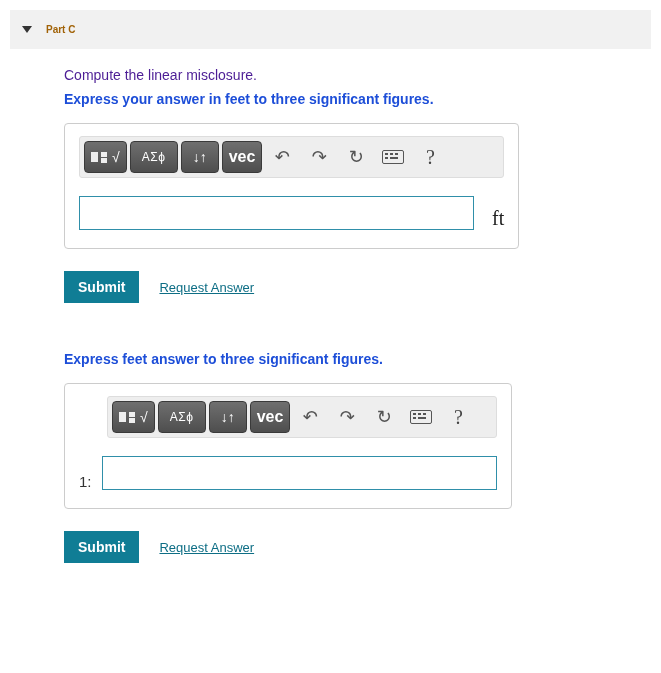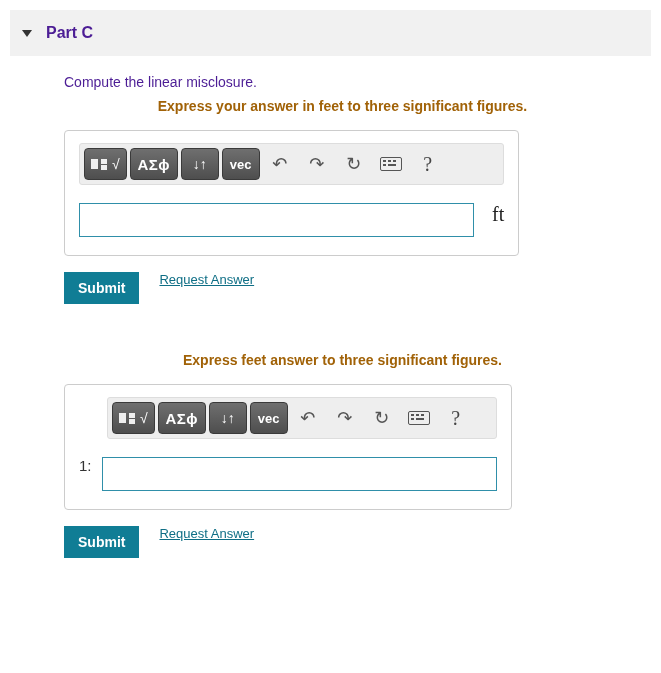--- a/index.html
+++ b/index.html
@@ -24,35 +24,34 @@
   .caret {
     width: 0;
     height: 0;
     border-left: 5px solid transparent;
     border-right: 5px solid transparent;
     border-top: 7px solid #333;
     margin-right: 14px;
   }
   .part-title {
     font-weight: bold;
-    font-size: 16px;
-    color: #4c1d95;
+    font-size: 10px;
+    color: #a16207;
   }
   .part-body {
     padding: 18px 30px 10px 54px;
   }
   .prompt {
     color: #4c1d95;
     margin-bottom: 8px;
   }
   .instruction {
     font-weight: bold;
-    color: #a16207;
+    color: #1d4ed8;
     margin-bottom: 16px;
-    text-align: center;
   }
   .answer-box {
     border: 1px solid #ccc;
     border-radius: 4px;
     padding: 12px 14px 18px 14px;
     display: inline-block;
     background: #fff;
   }
   .toolbar {
     background: #eeeeee;
@@ -84,26 +83,25 @@
     gap:3px;
   }
   .tbtn .square {
     width: 7px;
     height: 10px;
     background: #fff;
     opacity: .9;
   }
   .tbtn.wide {
     min-width: 48px;
-    font-size: 15px;
+    font-size: 12px;
     letter-spacing: .5px;
-    font-weight: bold;
   }
   .tbtn.vec {
-    font-size: 13px;
+    font-size: 16px;
     font-weight: bold;
   }
   .light-btn {
     height: 32px;
     min-width: 34px;
     background: transparent;
     border: none;
     color: #555;
     display: flex;
     align-items: center;
@@ -111,21 +109,21 @@
     font-size: 18px;
     cursor: pointer;
   }
   .light-btn.help {
     font-size: 20px;
     color: #444;
     font-family: "Times New Roman", serif;
   }
   .input-row {
     display: flex;
-    align-items: flex-start;
+    align-items: flex-end;
   }
   .prefix {
     font-size: 15px;
     color: #333;
     margin-right: 10px;
   }
   .answer-input {
     border: 1px solid #2f8fa9;
     height: 34px;
     width: 395px;
@@ -134,22 +132,23 @@
     box-sizing: border-box;
     background: #fff;
   }
   .unit {
     font-family: "Times New Roman", serif;
     font-size: 20px;
     color: #222;
     margin-left: 18px;
   }
   .actions {
-    margin-top: 16px;
-    display: flex;
+    margin-top: 22px;
+    display: flex;
+    align-items: center;
     gap: 20px;
   }
   .submit-btn {
     background: #107d95;
     color: #fff;
     border: none;
     padding: 8px 14px;
     font-size: 14px;
     font-weight: bold;
     cursor: pointer;

